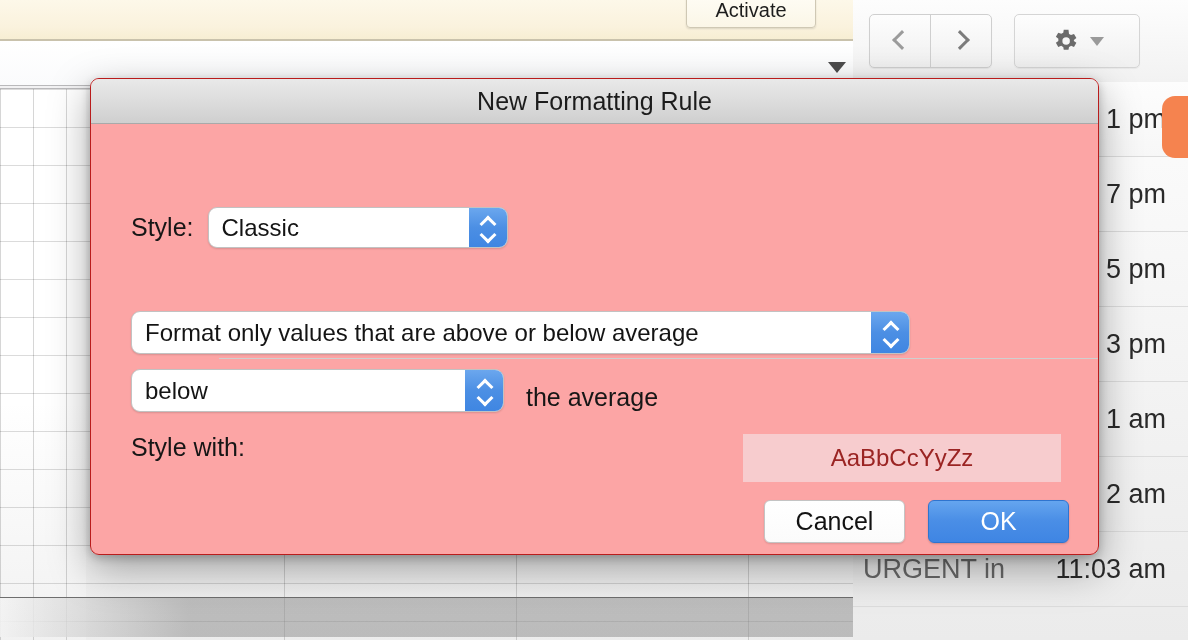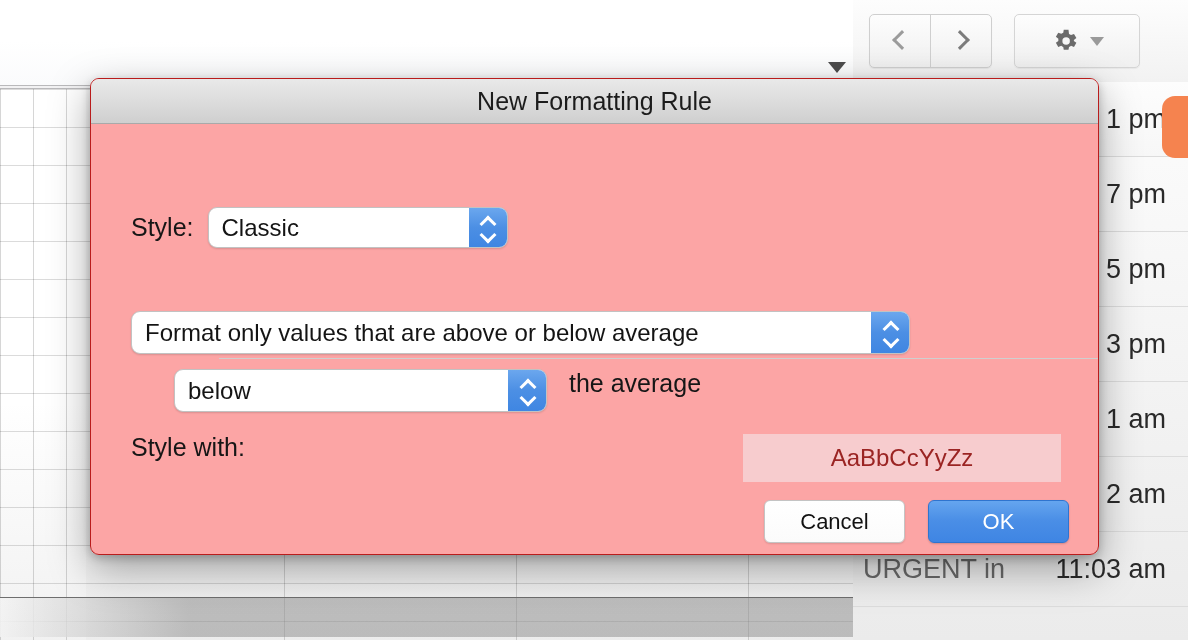--- a/index.html
+++ b/index.html
@@ -360,23 +360,22 @@
     left: 40px; top: 187px;
     width: 779px;
     height: 43px;
     font-size: 24px;
   }
 
   .row-average {
     position: absolute;
     left: 40px; top: 245px;
     display: flex;
-    align-items: flex-start;
+    align-items: flex-end;
     gap: 22px;
-    margin-left: 43px;
   }
   .sel-direction {
     width: 373px;
     height: 43px;
   }
 
   .row-formatwith {
     position: absolute;
     left: 40px; top: 309px;
     display: flex;
@@ -409,21 +408,21 @@
     gap: 23px;
   }
 
   .btn {
     height: 43px;
     min-width: 141px;
     border-radius: 6px;
     display: flex;
     align-items: center;
     justify-content: center;
-    font-size: 22px;
+    font-size: 25px;
     box-sizing: border-box;
   }
   .btn-cancel {
     background: linear-gradient(to bottom, #ffffff, #fbfbfb);
     border: 1px solid #c4c4c4;
     color: #121212;
     box-shadow: 0 1px 2px rgba(0,0,0,0.12);
   }
   .btn-ok {
     background: linear-gradient(to bottom, #65a5ef 0%, #4a8ee6 48%, #3f85e3 100%);
@@ -453,20 +452,23 @@
       <div class="sheet-topgap"></div>
       <div class="sheet-rule"></div>
       <div class="grid"></div>
       <div class="grid-left"></div>
       <div class="grid-darkband"></div>
       <div class="sheet-scrim"></div>
     </div>
 
     <div class="scroll-arrow"></div>
 
+    <div class="banner">
+      <div class="activate-btn">Activate</div>
+    </div>
 
     <div class="seam"></div>
 
     <div class="side-panel">
 
       <div class="toolbar">
         <div class="seg">
           <div class="seg-btn">
             <span class="chev left"></span>
           </div>

